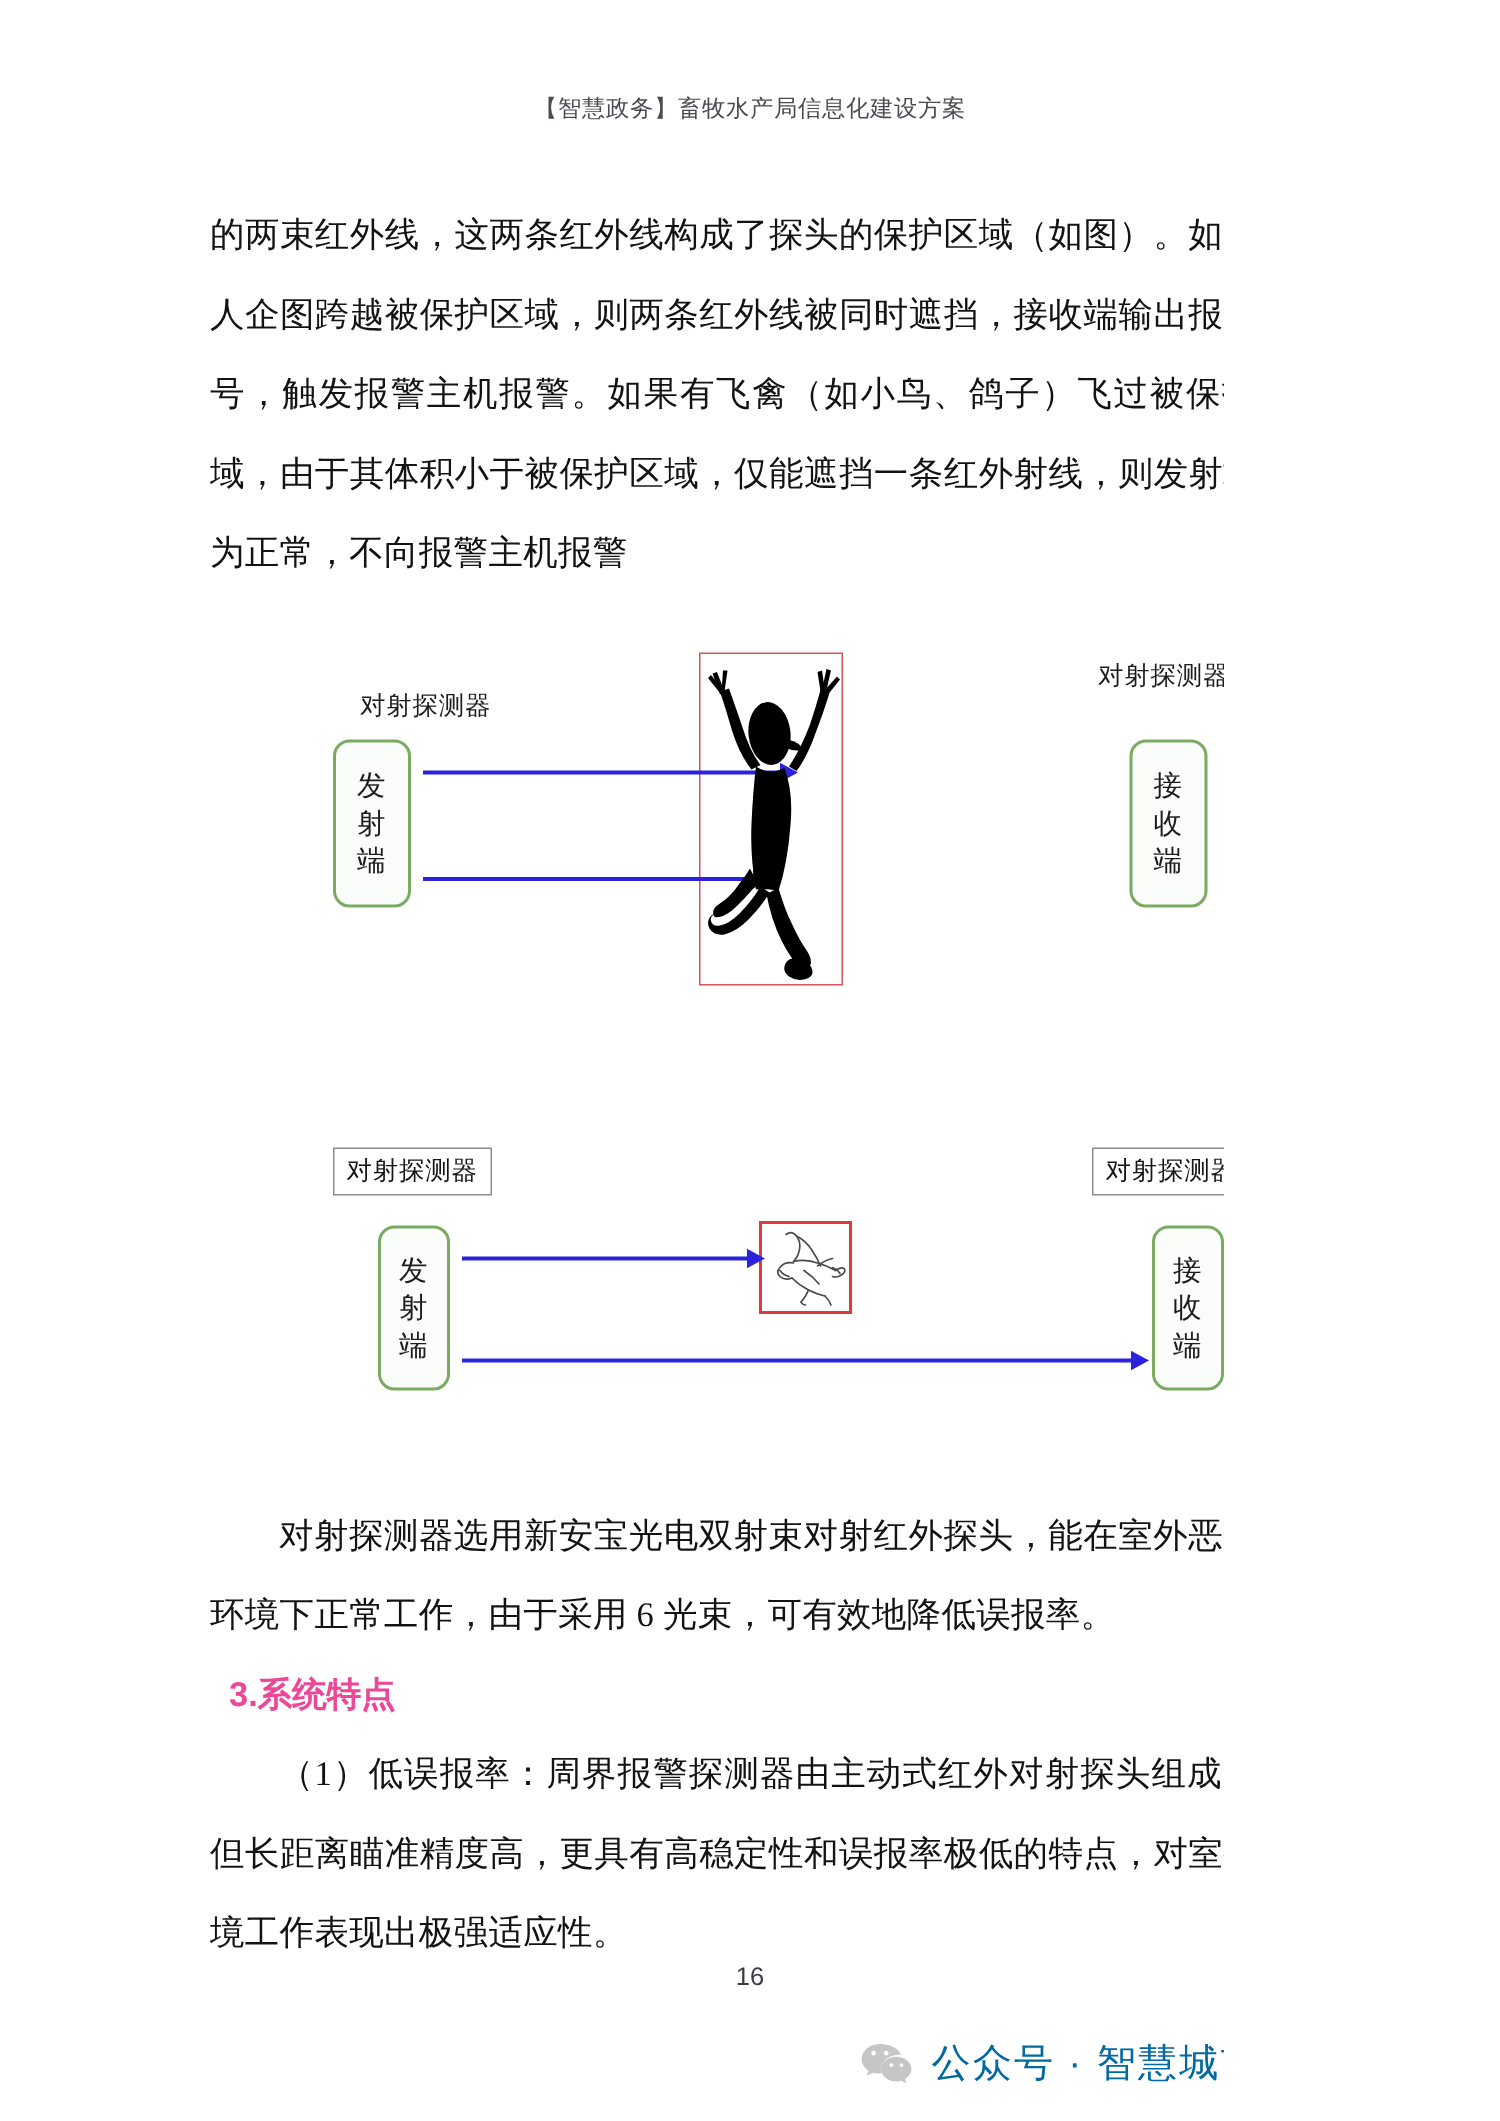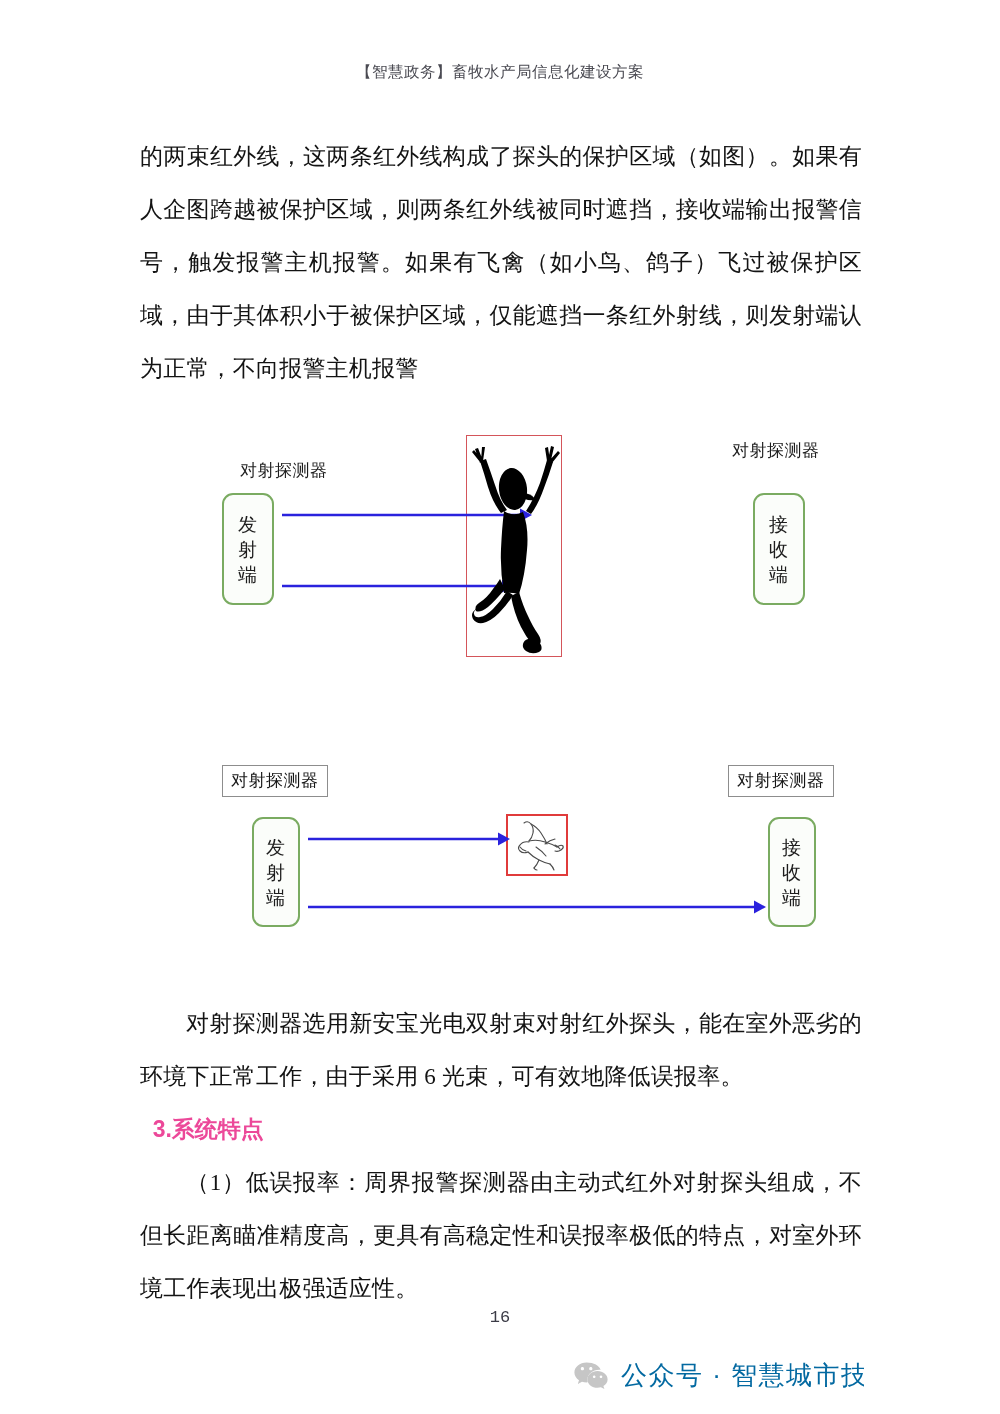--- a/index.html
+++ b/index.html
@@ -10,21 +10,20 @@
   body {
     font-family: "Liberation Serif", "DejaVu Serif", serif;
     color: #1a1a1a;
   }
   .page {
     position: relative;
     width: 816px;
     height: 1414px;
     background: #ffffff;
     overflow: hidden;
-    padding-left: 48px;
   }
 
   
   .doc-header {
     position: absolute;
     top: 62px;
     left: 0;
     width: 1000px;
     text-align: center;
     font-size: 15.5px;
@@ -122,21 +121,21 @@
 
   
   .page-number {
     position: absolute;
     top: 1308px;
     left: 0;
     width: 1000px;
     text-align: center;
     font-size: 17px;
     color: #3b3b46;
-    font-family: Liberation Mono, monospace;
+    font-family: Liberation Sans, sans-serif;
   }
   .watermark {
     position: absolute;
     top: 1358px;
     left: 574px;
     display: flex;
     align-items: center;
     gap: 13px;
     color: #0369a1;
     font-family: "Liberation Sans", "DejaVu Sans", sans-serif;

